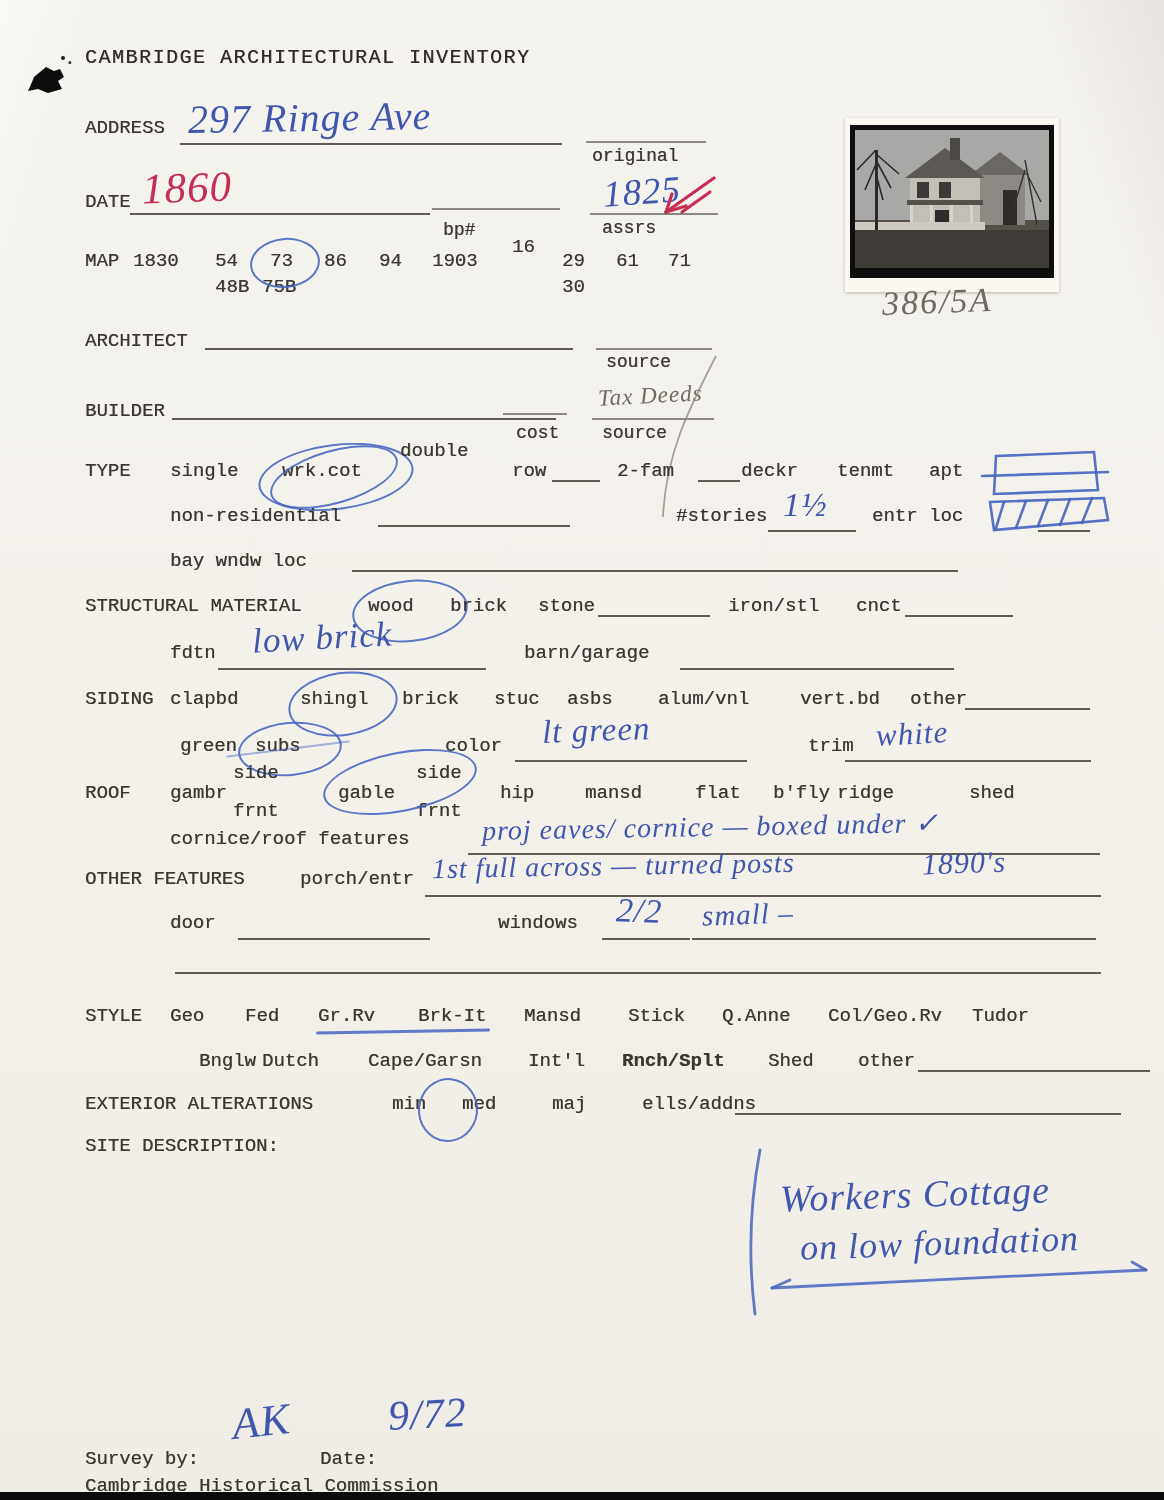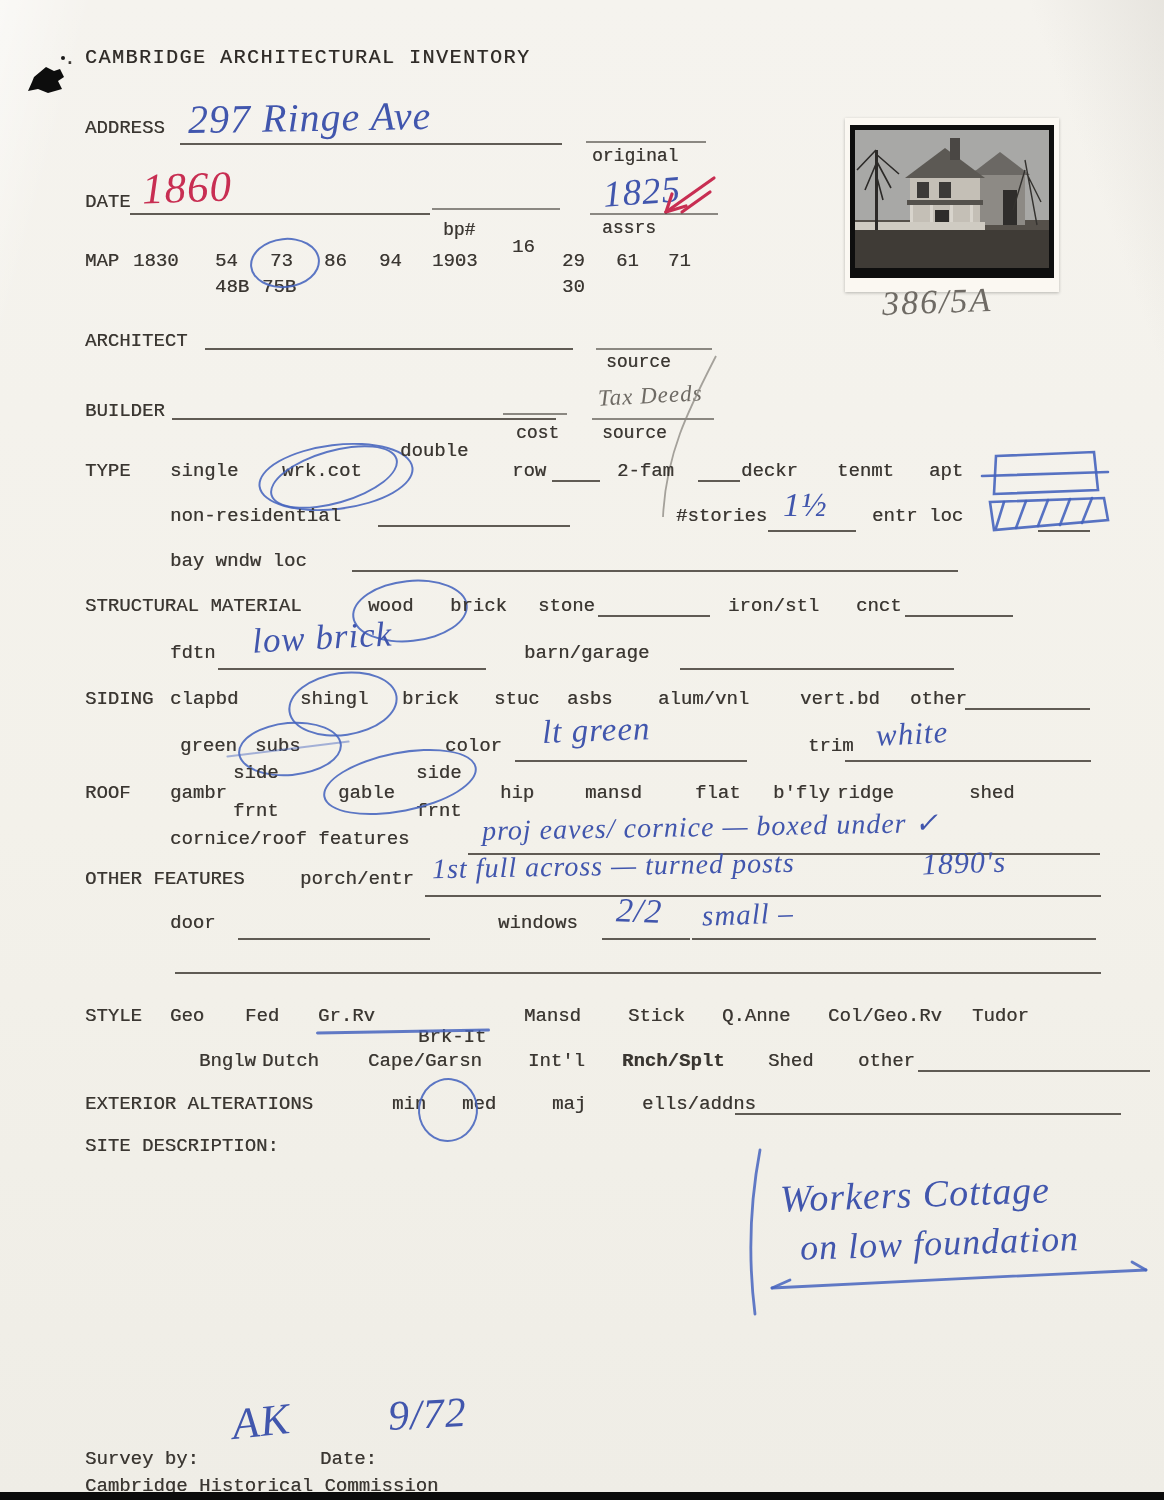--- a/index.html
+++ b/index.html
@@ -232,21 +232,21 @@
   <div class="ul" style="left:602px;top:938px;width:88px;"></div>
   <div class="hw" style="left:702px;top:898px;font-size:29px;transform:rotate(-2deg);">small –</div>
   <div class="ul" style="left:692px;top:938px;width:404px;"></div>
 
   <div class="ul" style="left:175px;top:972px;width:926px;"></div>
 
   <div class="t" style="left:85px;top:1005px;">STYLE</div>
   <div class="t" style="left:170px;top:1005px;">Geo</div>
   <div class="t" style="left:245px;top:1005px;">Fed</div>
   <div class="t" style="left:318px;top:1005px;">Gr.Rv</div>
-  <div class="t" style="left:418px;top:1005px;margin-top:21px;">Brk-It</div>
+  <div class="t" style="left:418px;top:1005px;">Brk-It</div>
   <div class="t" style="left:524px;top:1005px;">Mansd</div>
   <div class="t" style="left:628px;top:1005px;">Stick</div>
   <div class="t" style="left:722px;top:1005px;">Q.Anne</div>
   <div class="t" style="left:828px;top:1005px;">Col/Geo.Rv</div>
   <div class="t" style="left:972px;top:1005px;">Tudor</div>
   <div class="bluln" style="left:316px;top:1030px;width:174px;transform:rotate(-1deg);"></div>
   <div class="t" style="left:170px;top:1050px;margin-left:29px;">Bnglw</div>
   <div class="t" style="left:262px;top:1050px;">Dutch</div>
   <div class="t" style="left:368px;top:1050px;">Cape/Garsn</div>
   <div class="t" style="left:528px;top:1050px;">Int'l</div>

